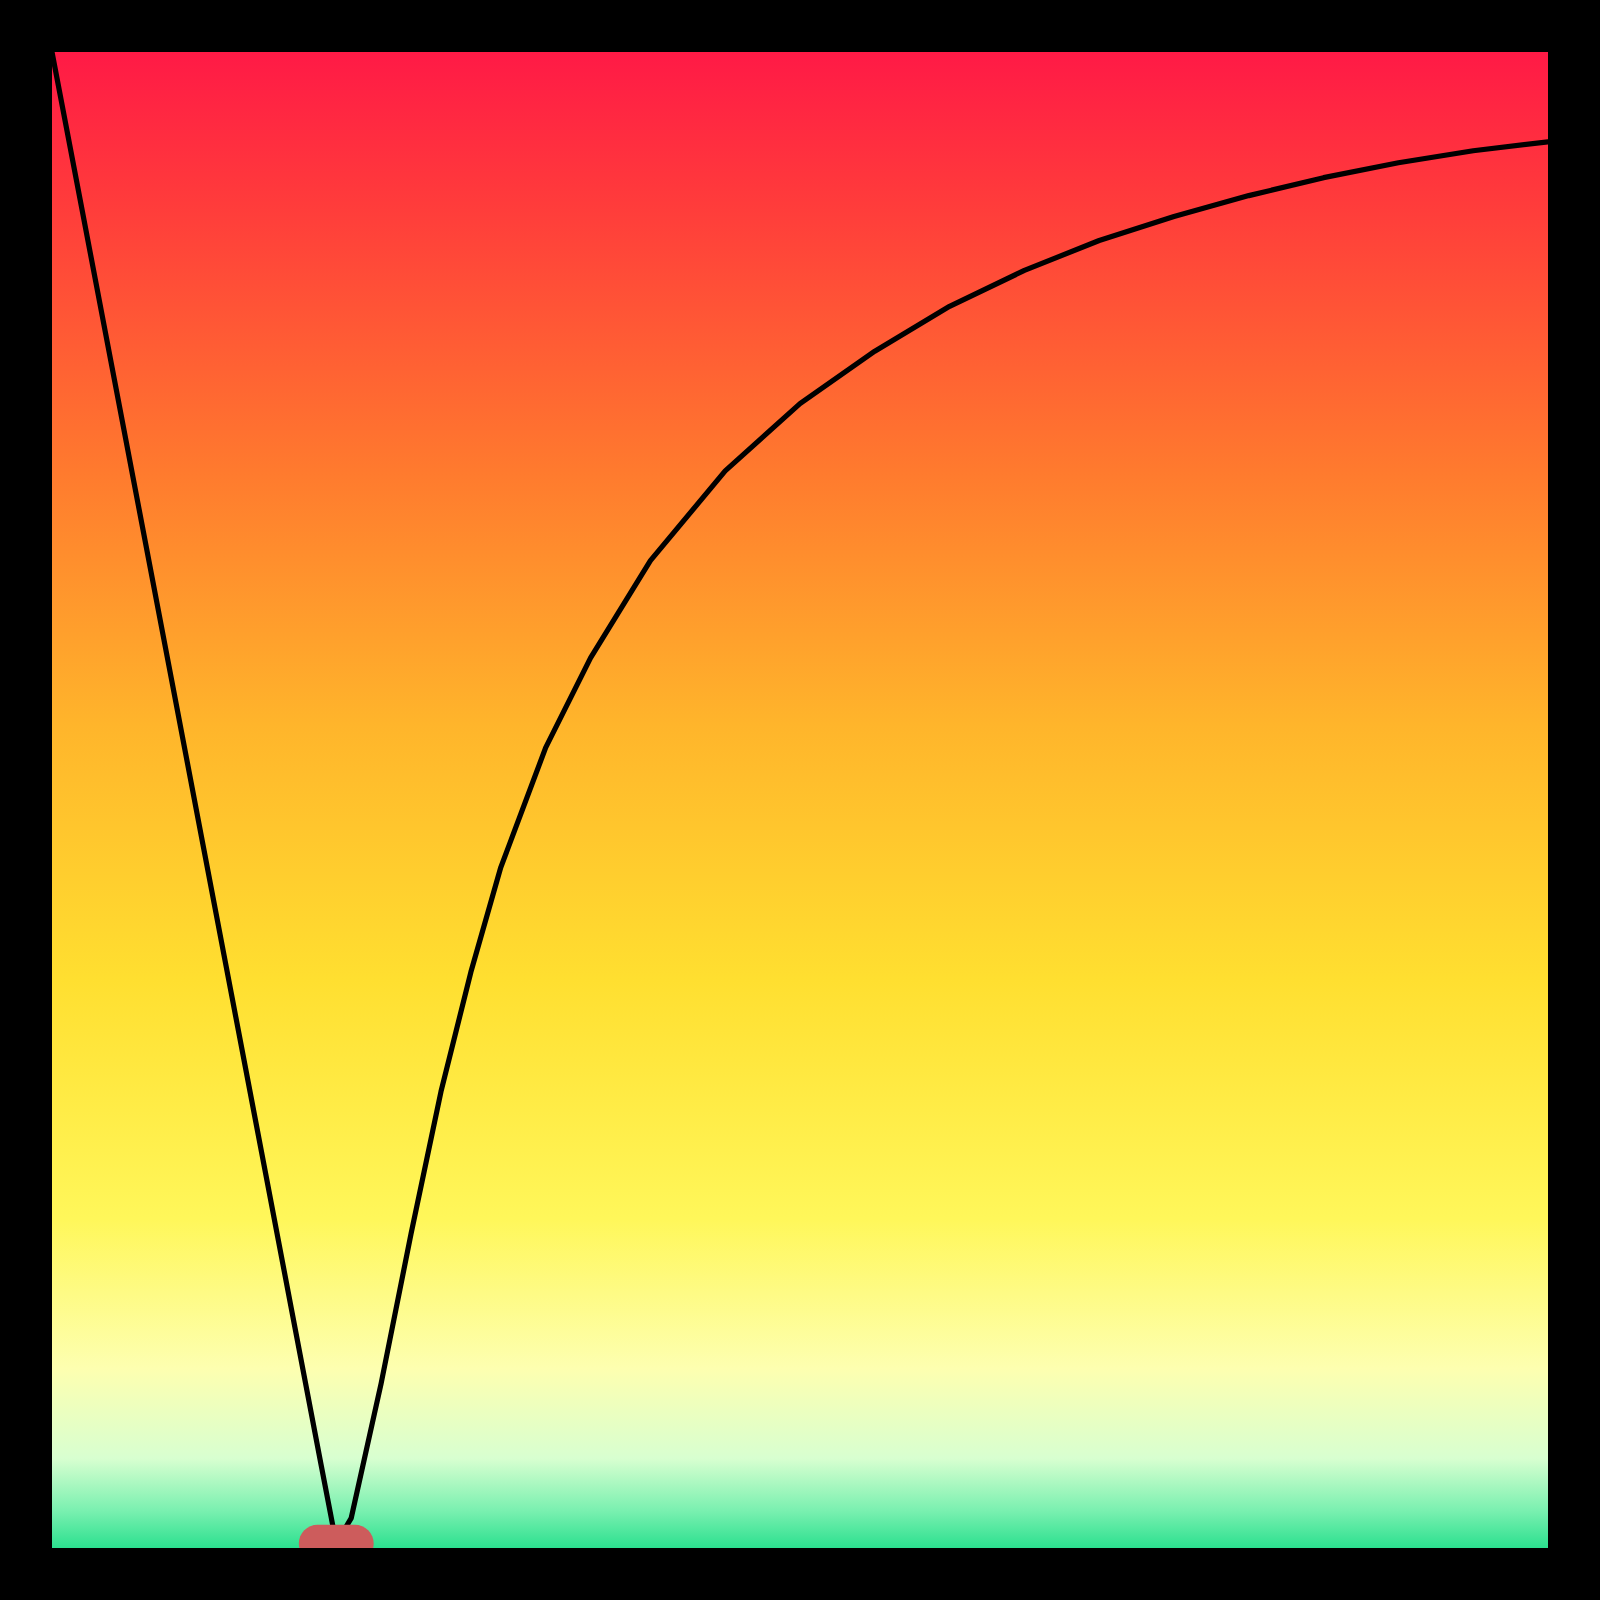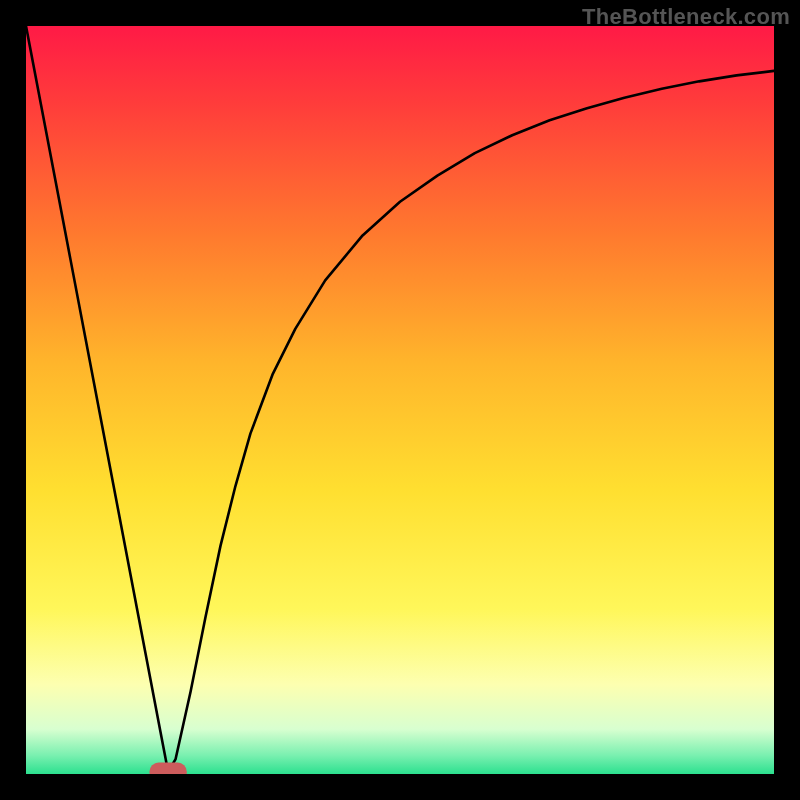--- a/index.html
+++ b/index.html
@@ -50,21 +50,20 @@
   .marker {
     fill: #cd5c5c;
     stroke: none;
   }
 </style>
 </head>
 <body>
 
 <div class="frame">
 
-  <div class="watermark">TheBottleneck.com</div>
 
   <div class="plot-wrap">
     <svg viewBox="0 0 748 748" preserveAspectRatio="none">
       <defs>
         <linearGradient id="bg-grad" x1="0" y1="0" x2="0" y2="1">
             <stop offset="0%" stop-color="#ff1a46"></stop>
             <stop offset="10%" stop-color="#ff3b3b"></stop>
             <stop offset="28.000000000000004%" stop-color="#ff7a2e"></stop>
             <stop offset="45%" stop-color="#ffb52b"></stop>
             <stop offset="62%" stop-color="#ffdf30"></stop>

